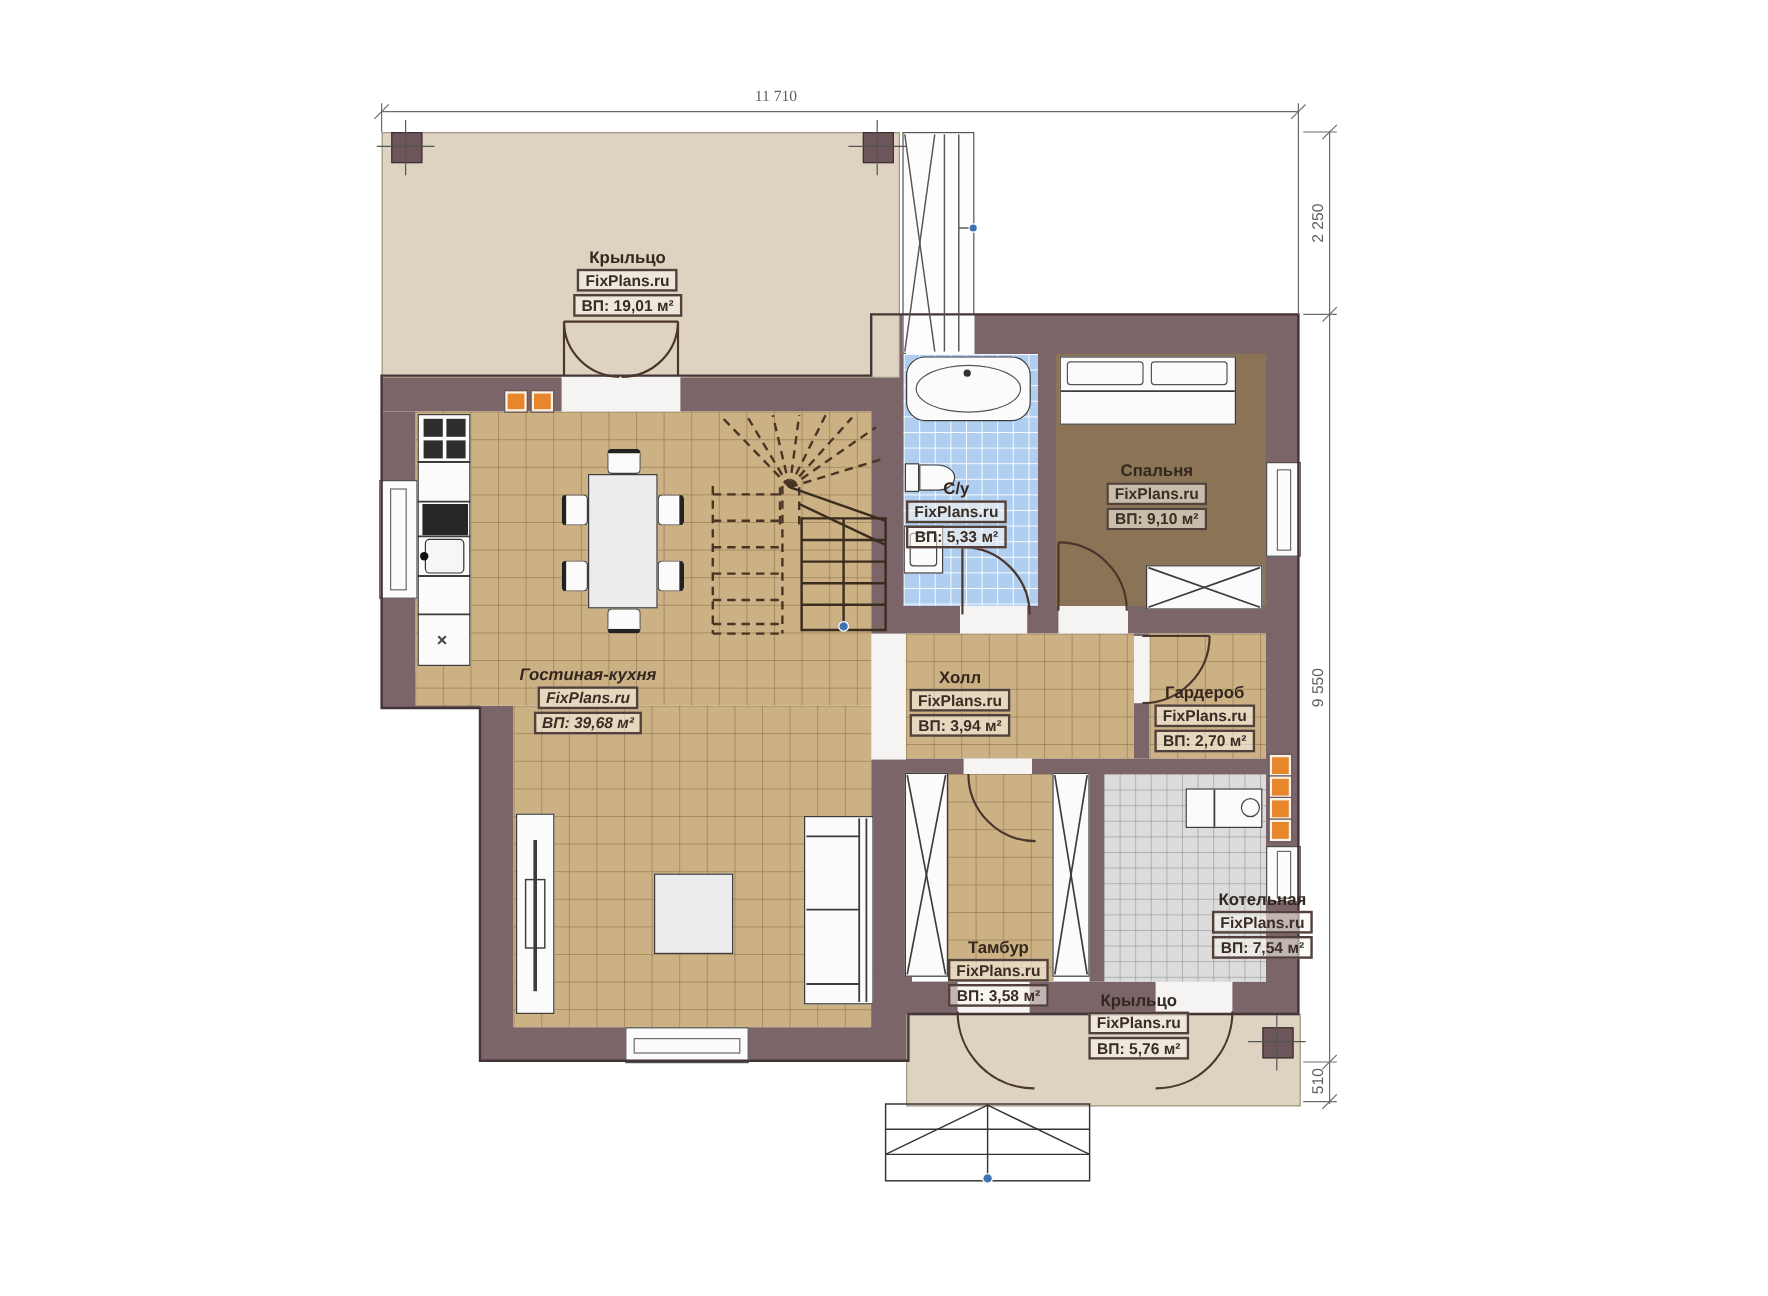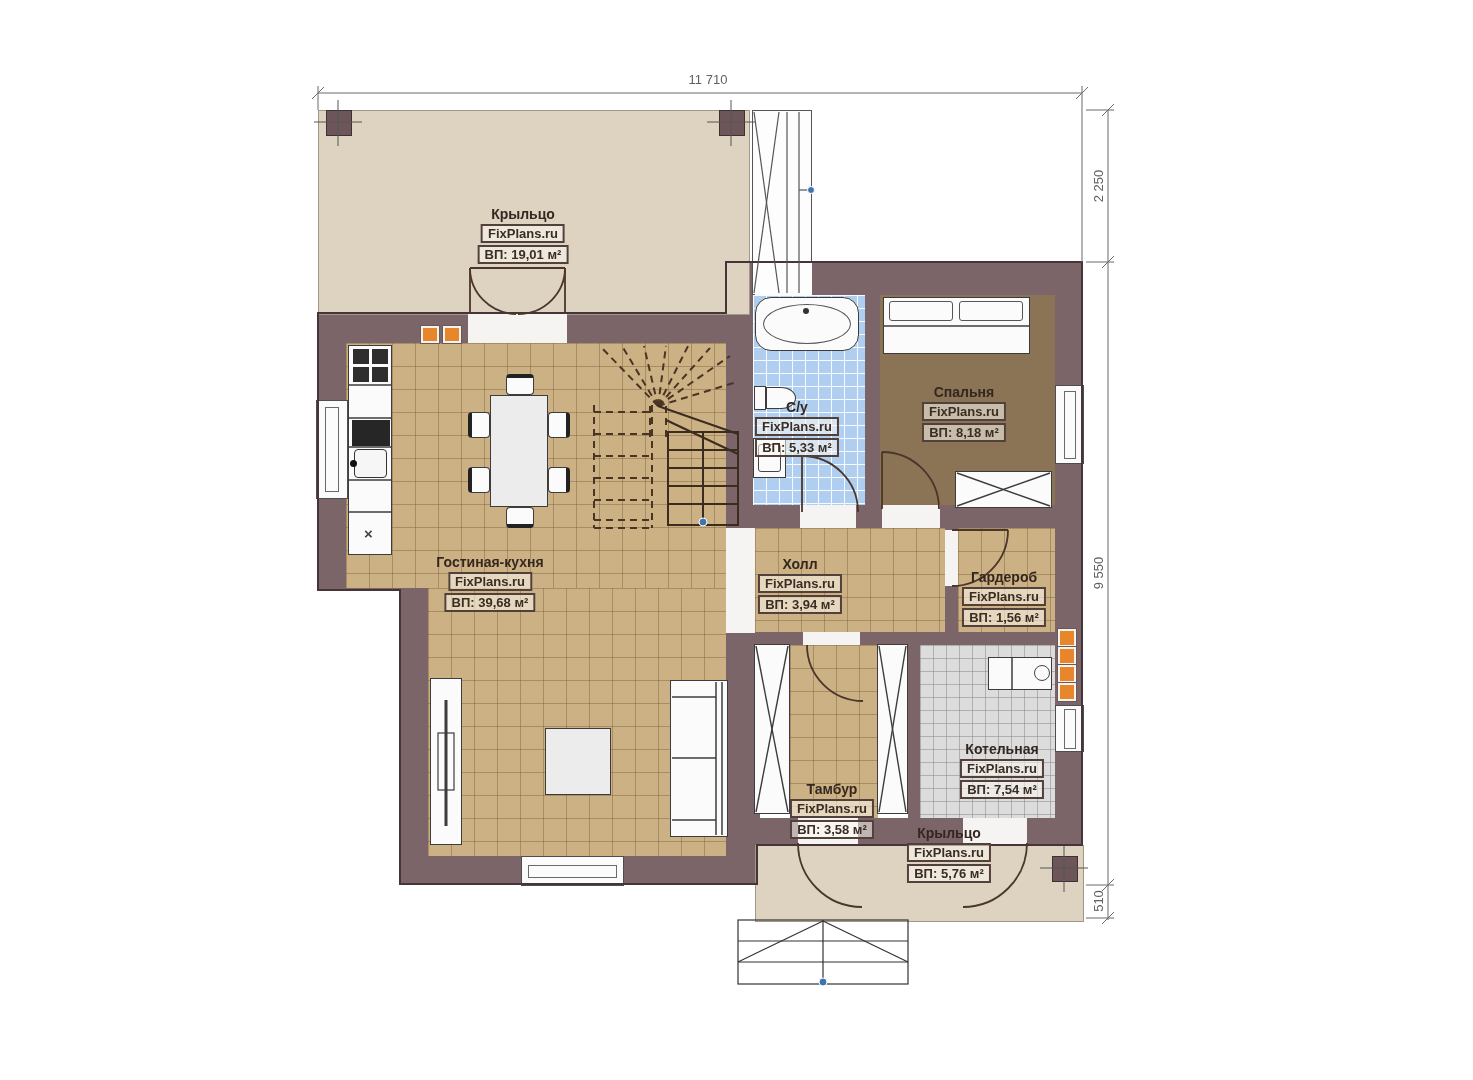--- a/index.html
+++ b/index.html
@@ -266,68 +266,68 @@
         <line x1="1102" y1="268" x2="1114" y2="256"></line>
       <line x1="1102" y1="891" x2="1114" y2="879"></line>
         <line x1="1102" y1="924" x2="1114" y2="912"></line>
       <line x1="1086" y1="110" x2="1114" y2="110"></line>
         <line x1="1086" y1="262" x2="1114" y2="262"></line>
       <line x1="1086" y1="885" x2="1114" y2="885"></line>
         <line x1="1086" y1="918" x2="1114" y2="918"></line>
     </g>
   </svg>
 
-  <div class="dimtext" style="left:668px;top:72px;width:80px;text-align:center;">11 710</div>
+  <div class="dimtext" style="left:629px;top:72px;width:80px;font-family:Liberation Serif, serif;">11 710</div>
   <div class="dimtext vert" style="left:1098px;top:186px;">2 250</div>
   <div class="dimtext vert" style="left:1098px;top:573px;">9 550</div>
   <div class="dimtext vert" style="left:1098px;top:901px;">510</div>
 
   <div class="rlabel" style="left:523px;top:206px;">
     <div class="title">Крыльцо</div>
     <span class="badge">FixPlans.ru</span>
     <span class="badge">ВП: 19,01 м²</span>
   </div>
 
-  <div class="rlabel" style="left:490px;top:554px;">
+  <div class="rlabel" style="left:490px;top:554px;font-style:italic;">
     <div class="title">Гостиная-кухня</div>
     <span class="badge">FixPlans.ru</span>
     <span class="badge">ВП: 39,68 м²</span>
   </div>
 
   <div class="rlabel" style="left:797px;top:399px;">
     <div class="title">С/у</div>
     <span class="badge">FixPlans.ru</span>
     <span class="badge">ВП: 5,33 м²</span>
   </div>
 
   <div class="rlabel" style="left:964px;top:384px;">
     <div class="title">Спальня</div>
     <span class="badge">FixPlans.ru</span>
-    <span class="badge">ВП: 8,18 м²</span>
+    <span class="badge">ВП: 9,10 м²</span>
   </div>
 
   <div class="rlabel" style="left:800px;top:556px;">
     <div class="title">Холл</div>
     <span class="badge">FixPlans.ru</span>
     <span class="badge">ВП: 3,94 м²</span>
   </div>
 
   <div class="rlabel" style="left:1004px;top:569px;">
     <div class="title">Гардероб</div>
     <span class="badge">FixPlans.ru</span>
-    <span class="badge">ВП: 1,56 м²</span>
+    <span class="badge">ВП: 2,70 м²</span>
   </div>
 
   <div class="rlabel" style="left:832px;top:733px;margin-top:48px;">
     <div class="title">Тамбур</div>
     <span class="badge">FixPlans.ru</span>
     <span class="badge">ВП: 3,58 м²</span>
   </div>
 
-  <div class="rlabel" style="left:1002px;top:741px;">
+  <div class="rlabel" style="left:1052px;top:741px;">
     <div class="title">Котельная</div>
     <span class="badge">FixPlans.ru</span>
     <span class="badge">ВП: 7,54 м²</span>
   </div>
 
   <div class="rlabel" style="left:921px;top:825px;margin-left:28px;">
     <div class="title">Крыльцо</div>
     <span class="badge">FixPlans.ru</span>
     <span class="badge">ВП: 5,76 м²</span>
   </div>

